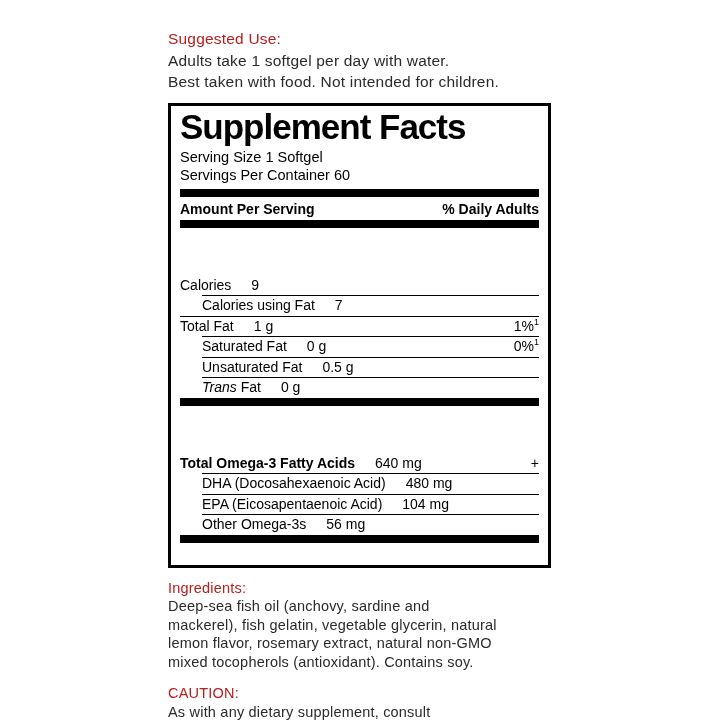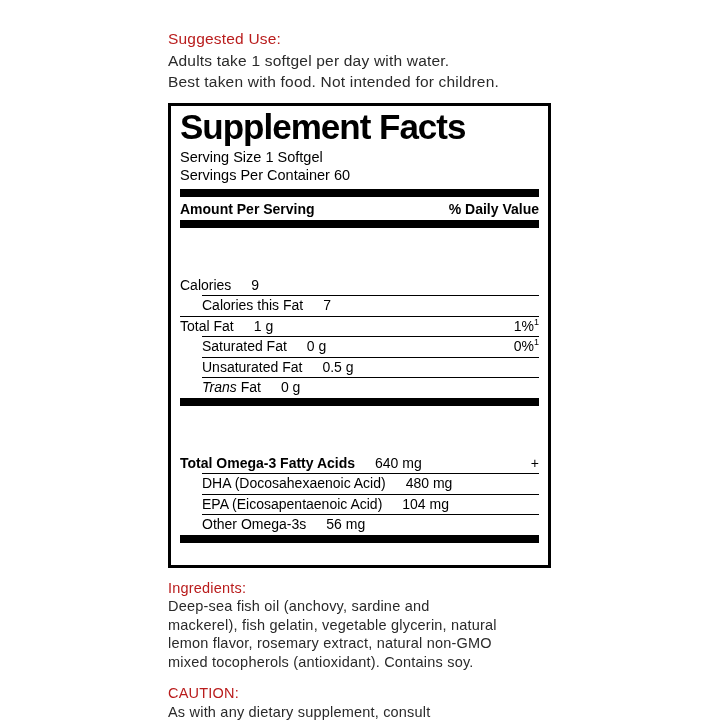--- a/index.html
+++ b/index.html
@@ -67,32 +67,32 @@
 
   <div class="facts-box">
     <div class="sf-title">Supplement Facts</div>
     <div class="sf-serving">Serving Size 1 Softgel</div>
     <div class="sf-serving">Servings Per Container 60</div>
 
     <div class="sf-bar"></div>
 
     <div class="sf-header">
       <span>Amount Per Serving</span>
-      <span>% Daily Value</span>
+      <span>% Daily Adults</span>
     </div>
 
     <div class="sf-bar" style="margin:0;"></div>
 
     <div class="sf-row no-top">
       <span class="rname">Calories</span>
       <span class="ramount">9</span>
     </div>
 
     <div class="sf-row indent">
-      <span class="rname">Calories this Fat</span>
+      <span class="rname">Calories using Fat</span>
       <span class="ramount">7</span>
     </div>
 
     <div class="sf-row">
       <span class="rname">Total Fat</span>
       <span class="ramount">1 g</span>
       <span class="rdv"><span>1%</span><sup>1</sup></span>
     </div>
 
     <div class="sf-row indent">

